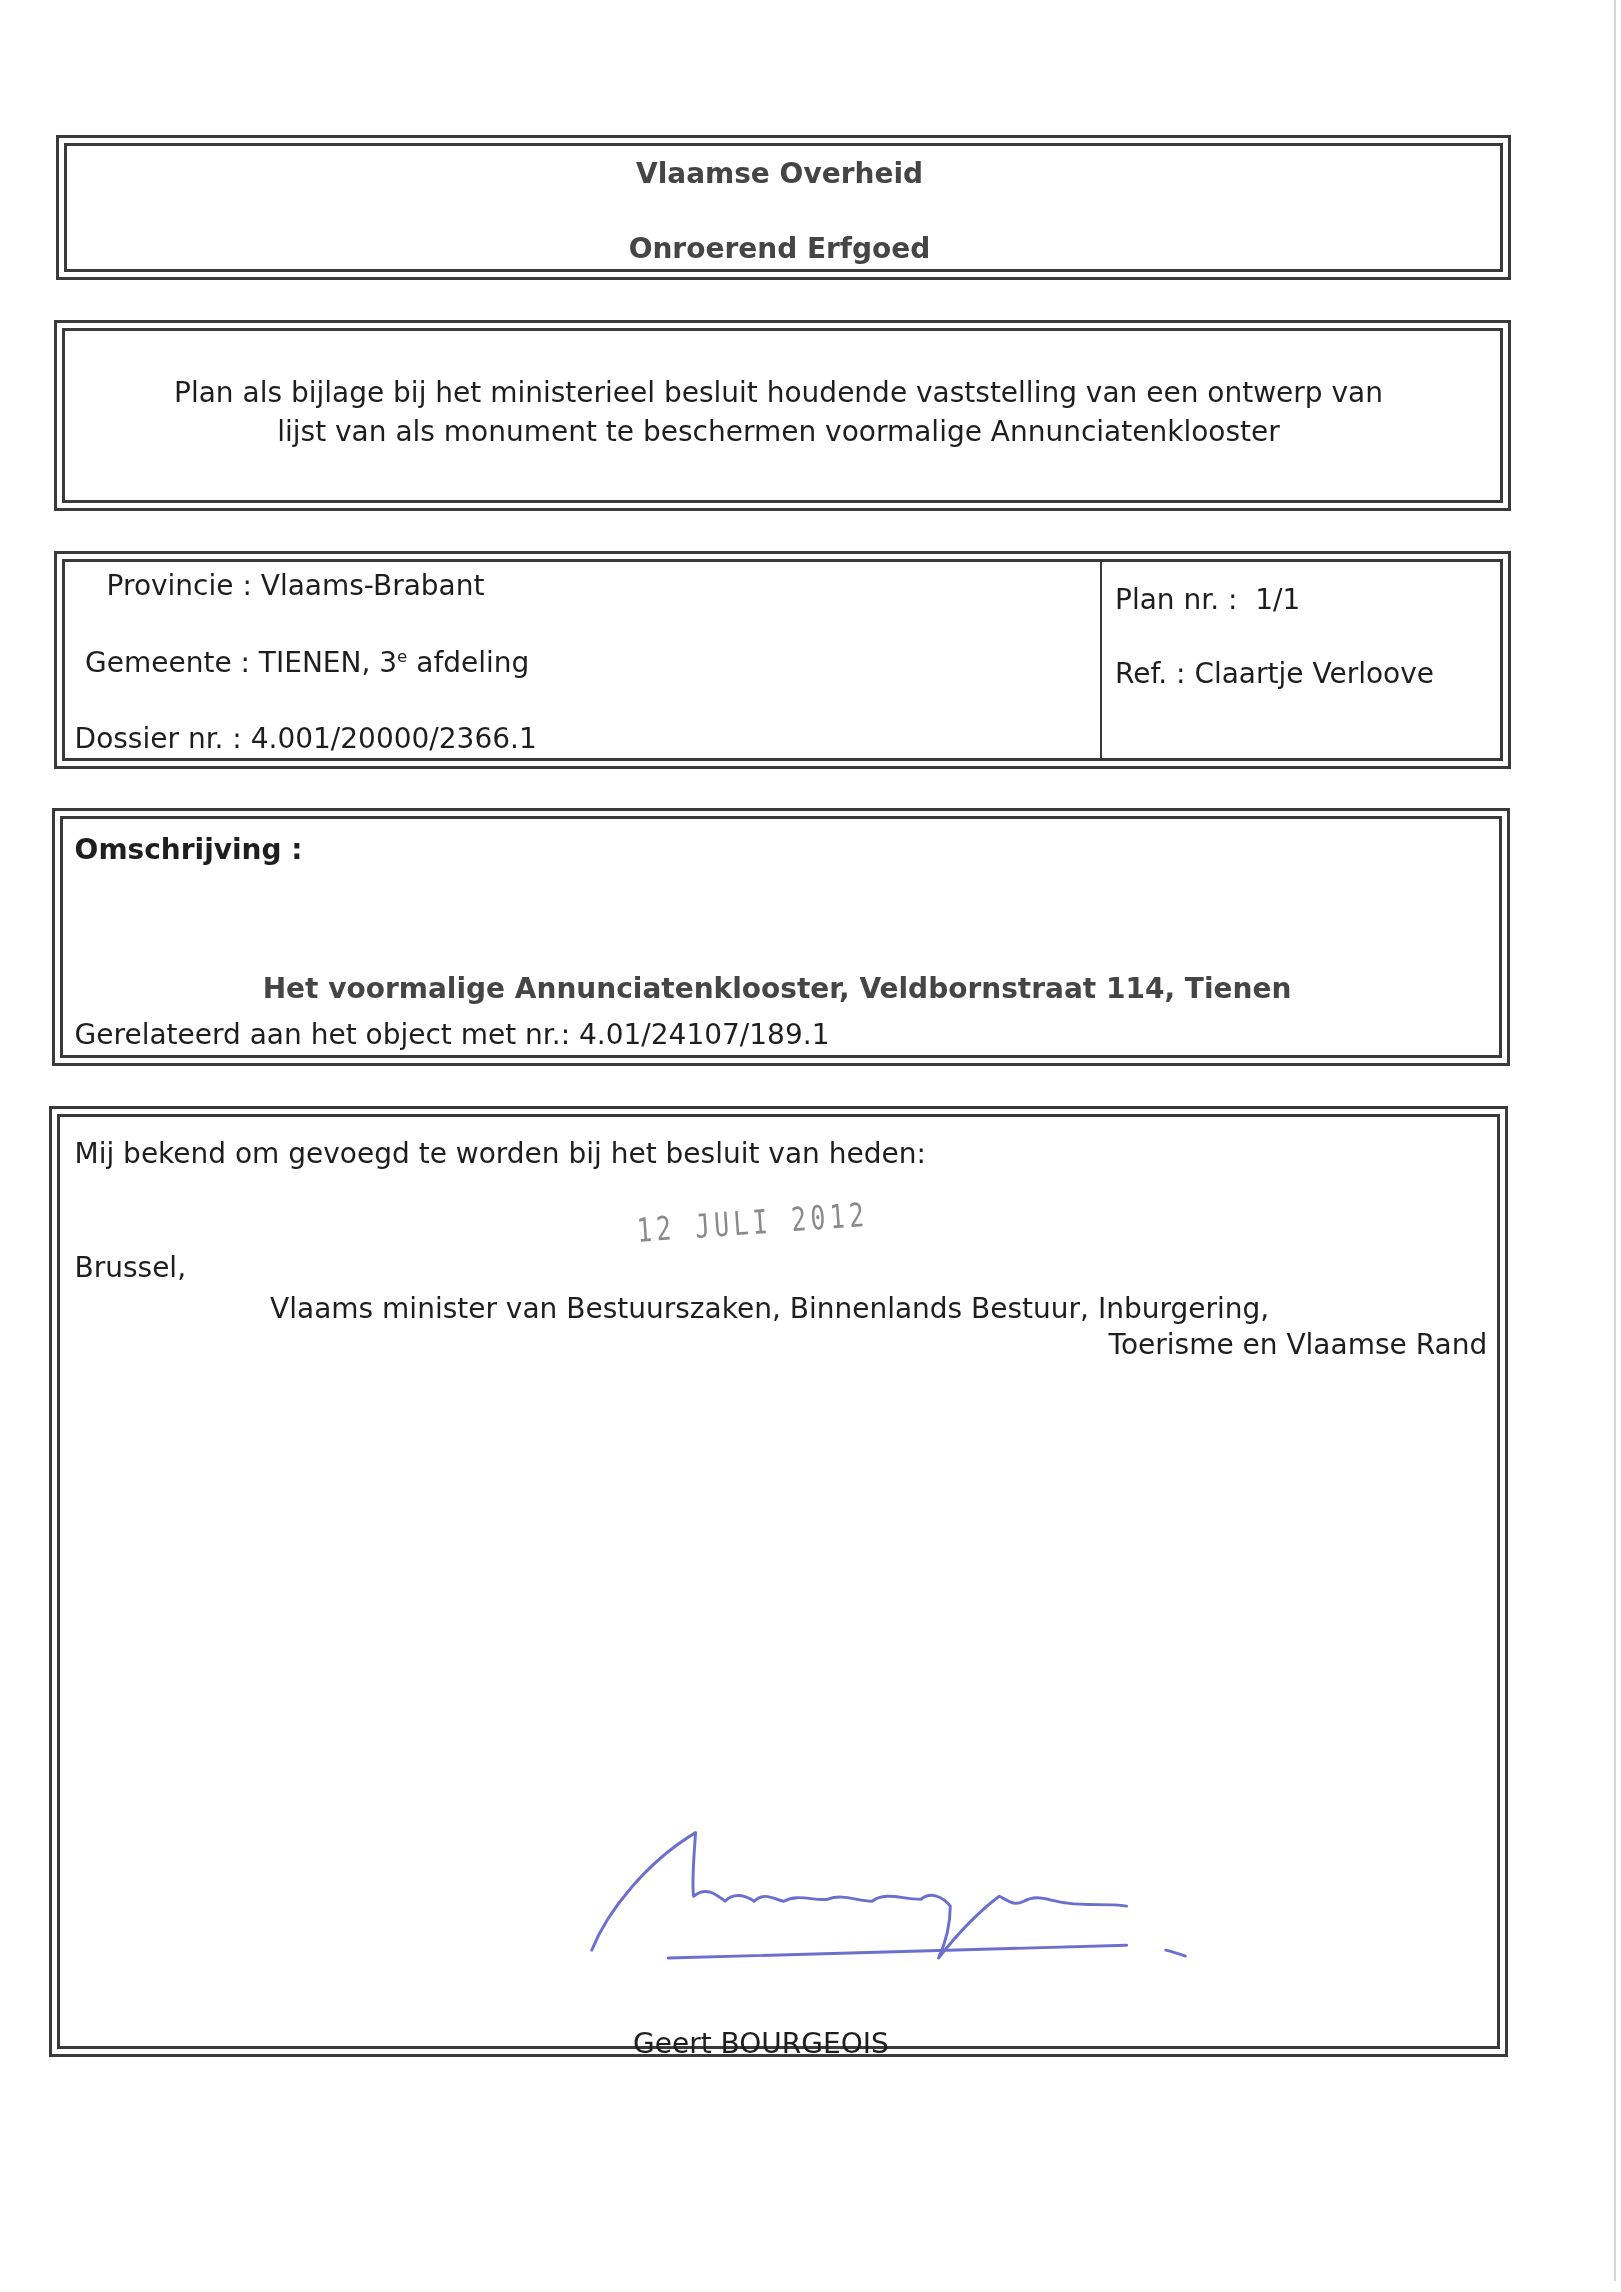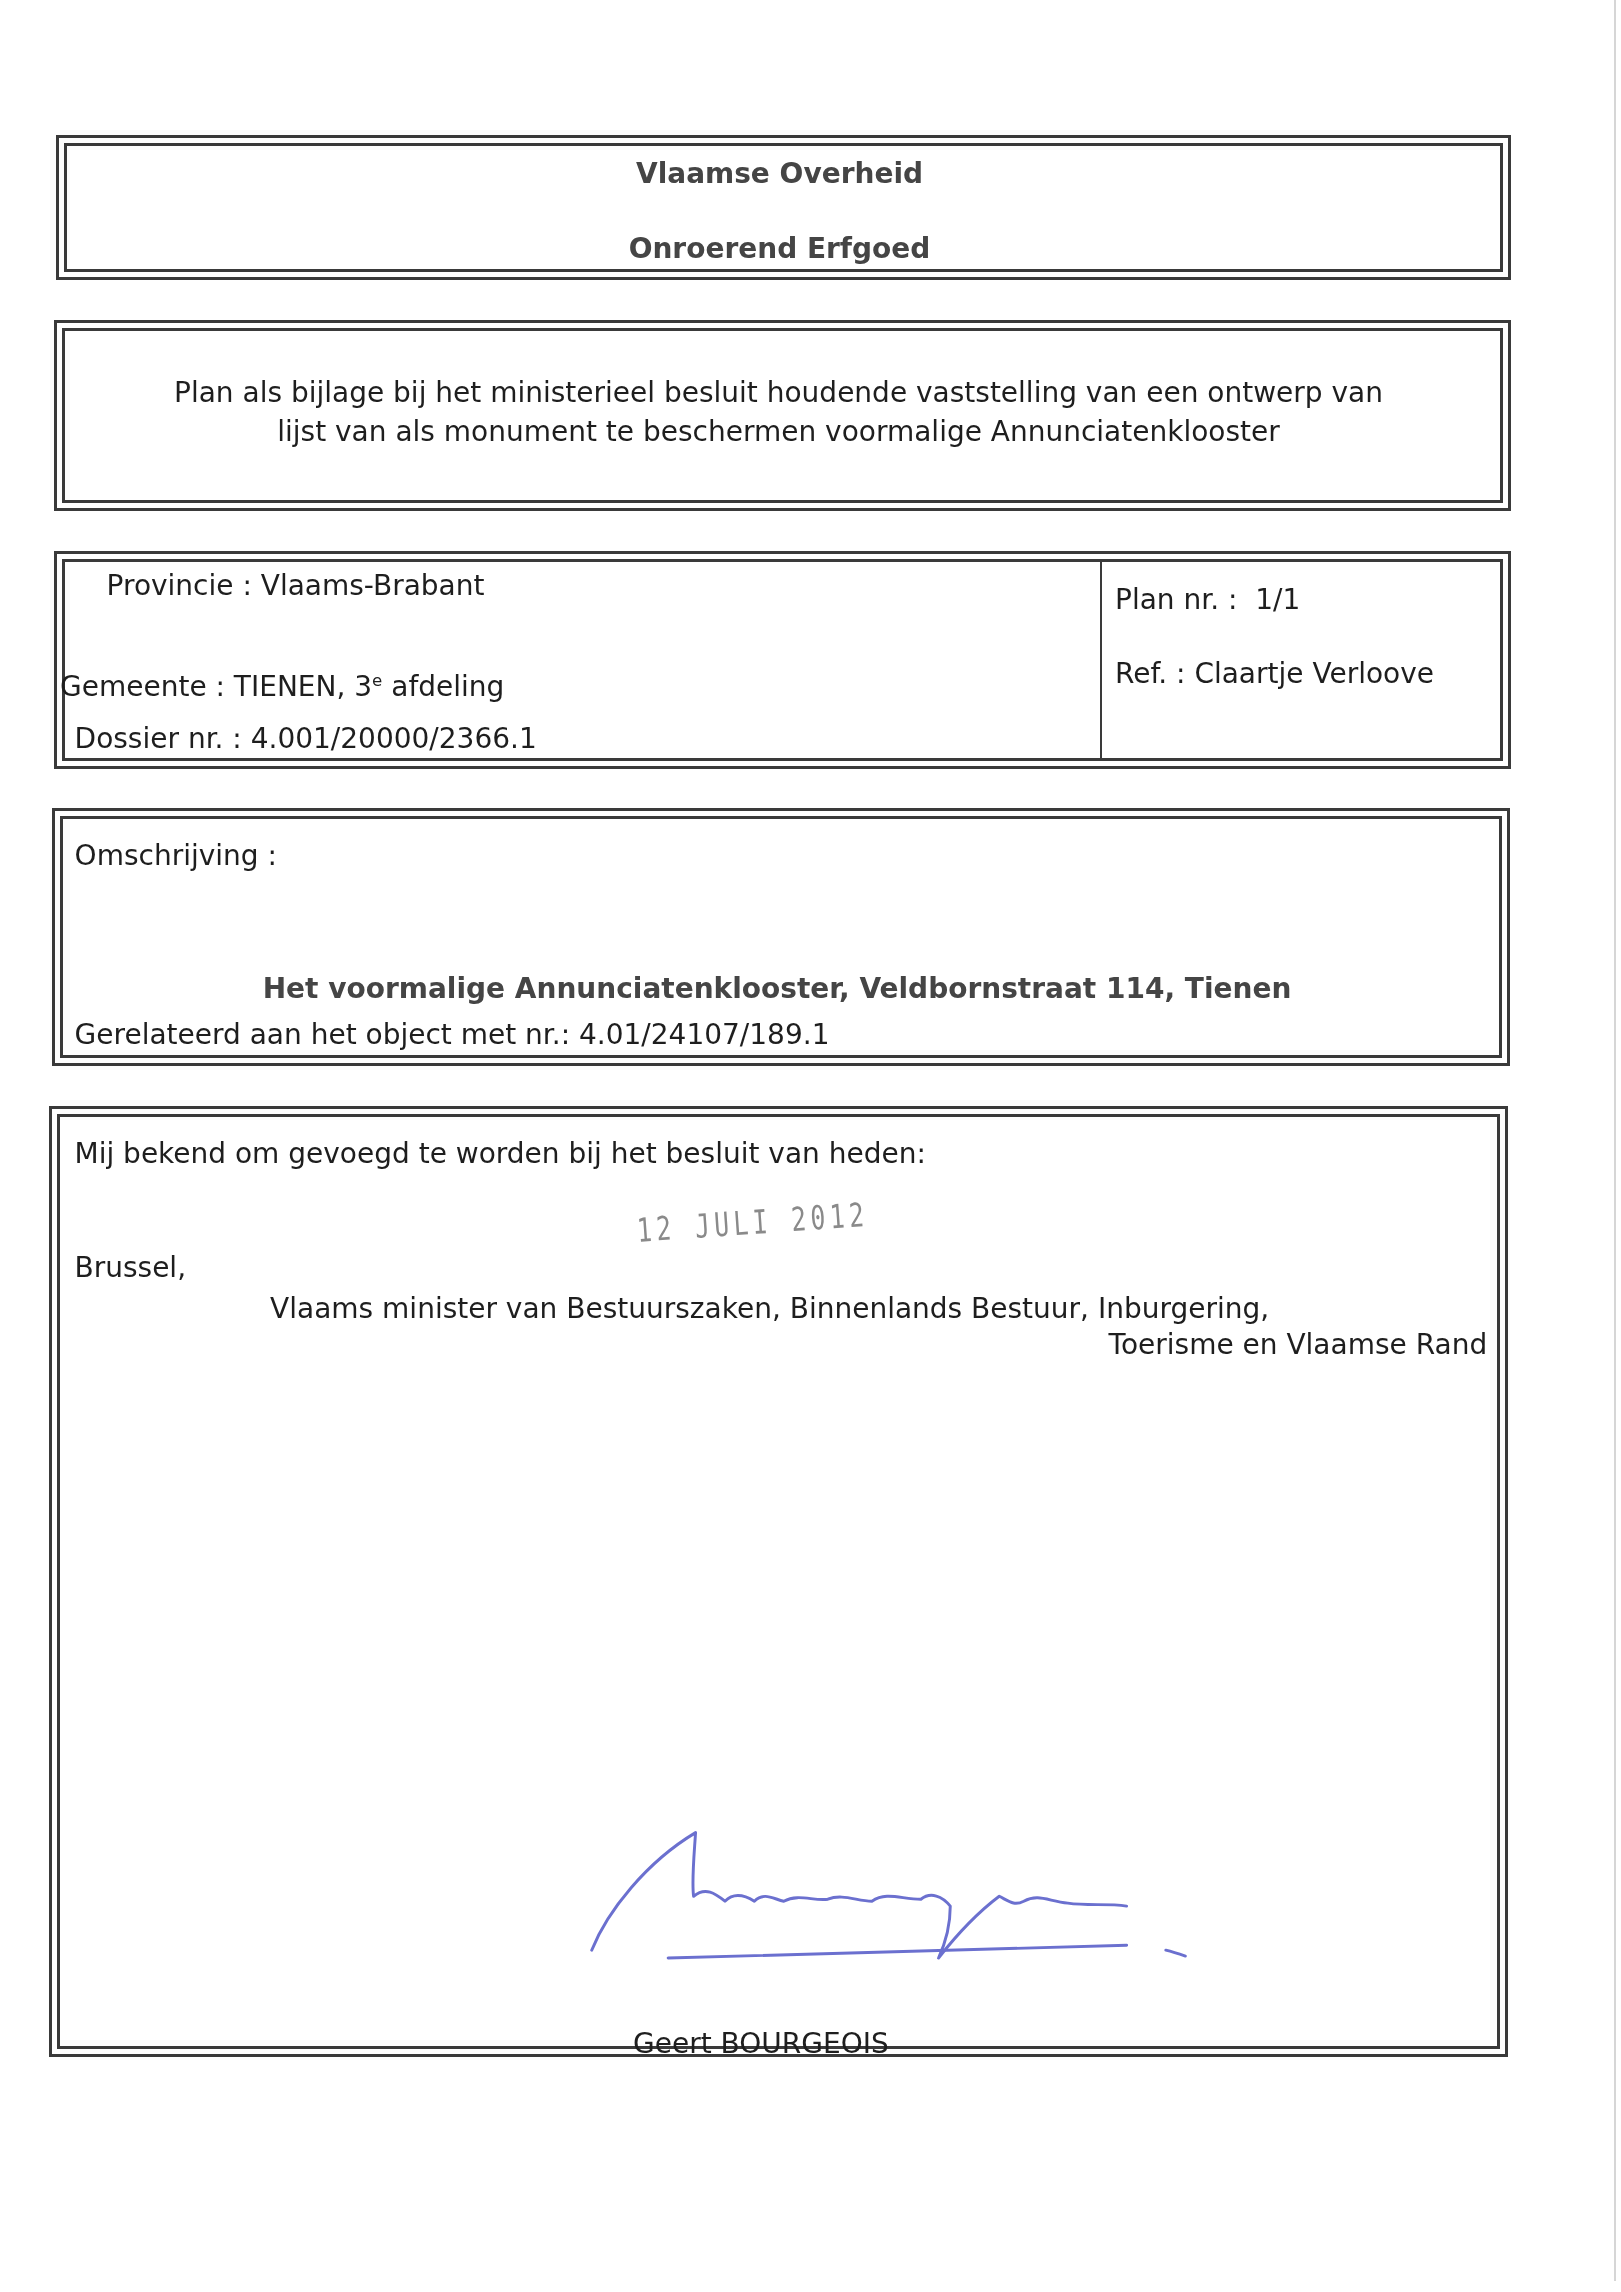--- a/index.html
+++ b/index.html
@@ -34,28 +34,28 @@
 </div>
 
 <div id="box2" class="box">
   <div class="t c" style="top:56px;">Plan als bijlage bij het ministerieel besluit houdende vaststelling van een ontwerp van</div>
   <div class="t c" style="top:95px;">lijst van als monument te beschermen voormalige Annunciatenklooster</div>
 </div>
 
 <div id="box3" class="box">
   <div class="divider"></div>
   <div class="t" style="left:17.6px; top:17.6px;margin-left:32px;">Provincie : Vlaams-Brabant</div>
-  <div class="t" style="left:3px; top:94px;margin-top:24px;"><span>Gemeente : TIENEN, 3</span><sup style="font-size:16.7px;">e</sup><span> afdeling</span></div>
+  <div class="t" style="left:28px; top:94px;"><span>Gemeente : TIENEN, 3</span><sup style="font-size:16.7px;">e</sup><span> afdeling</span></div>
   <div class="t" style="left:17.6px; top:171px;">Dossier nr. : 4.001/20000/2366.1</div>
   <div class="t" style="left:1058px; top:32px; white-space:pre;">Plan nr. :  1/1</div>
   <div class="t" style="left:1058px; top:106px;">Ref. : Claartje Verloove</div>
 </div>
 
 <div id="box4" class="box">
-  <div class="t" style="left:19.6px; top:31px;">Omschrijving :</div>
+  <div class="t" style="left:19.6px; top:25px;font-weight:bold;">Omschrijving :</div>
   <div class="t c b" style="top:120px;margin-top:44px;">Het voormalige Annunciatenklooster, Veldbornstraat 114, Tienen</div>
   <div class="t" style="left:19.6px; top:210px;">Gerelateerd aan het object met nr.: 4.01/24107/189.1</div>
 </div>
 
 <div id="box5" class="box">
   <div class="t" style="left:22.5px; top:31px;">Mij bekend om gevoegd te worden bij het besluit van heden:</div>
   <div class="t" style="left:22.5px; top:145px;">Brussel,</div>
   <div class="t c" style="top:186px; padding-right:9.8px;">Vlaams minister van Bestuurszaken, Binnenlands Bestuur, Inburgering,</div>
   <div class="t c" style="top:222px; padding-right:9.8px;text-align:right;">Toerisme en Vlaamse Rand</div>
   <div class="t" style="left:581px; top:921px;">Geert BOURGEOIS</div>

